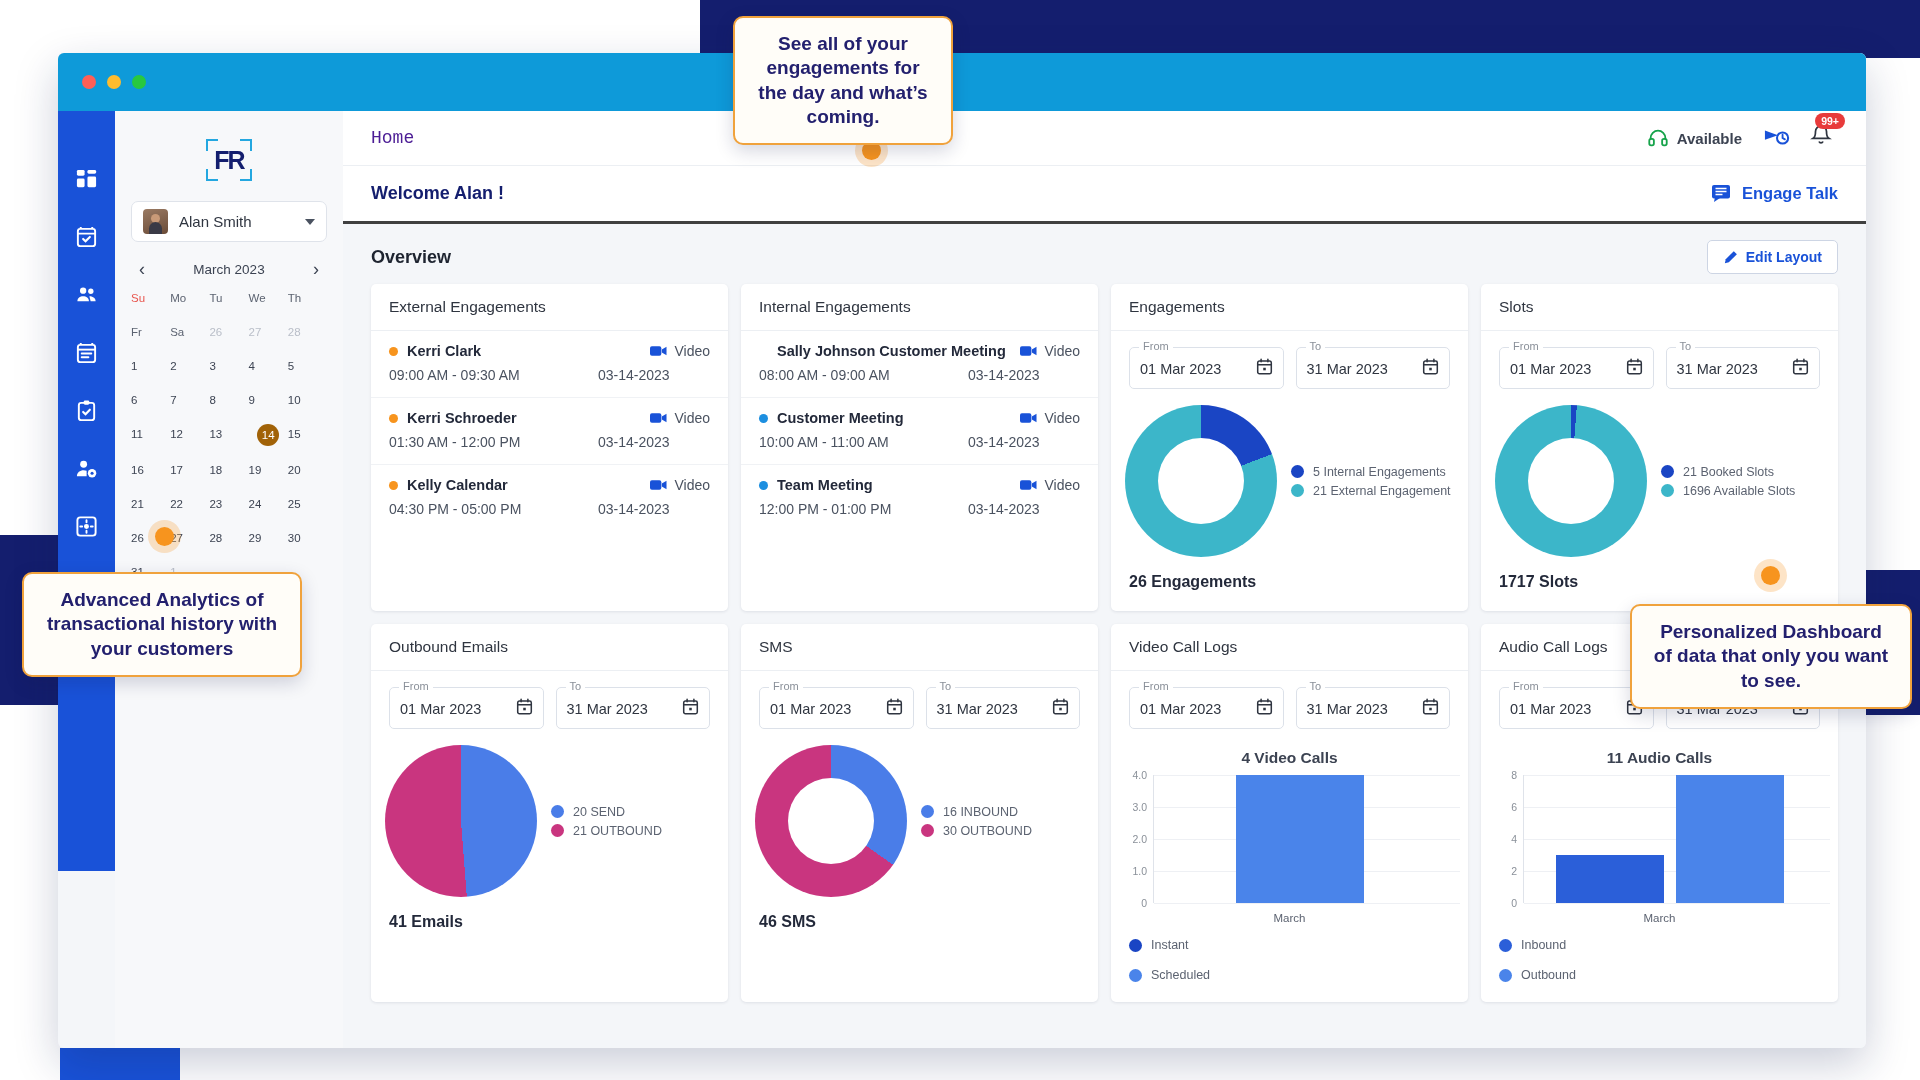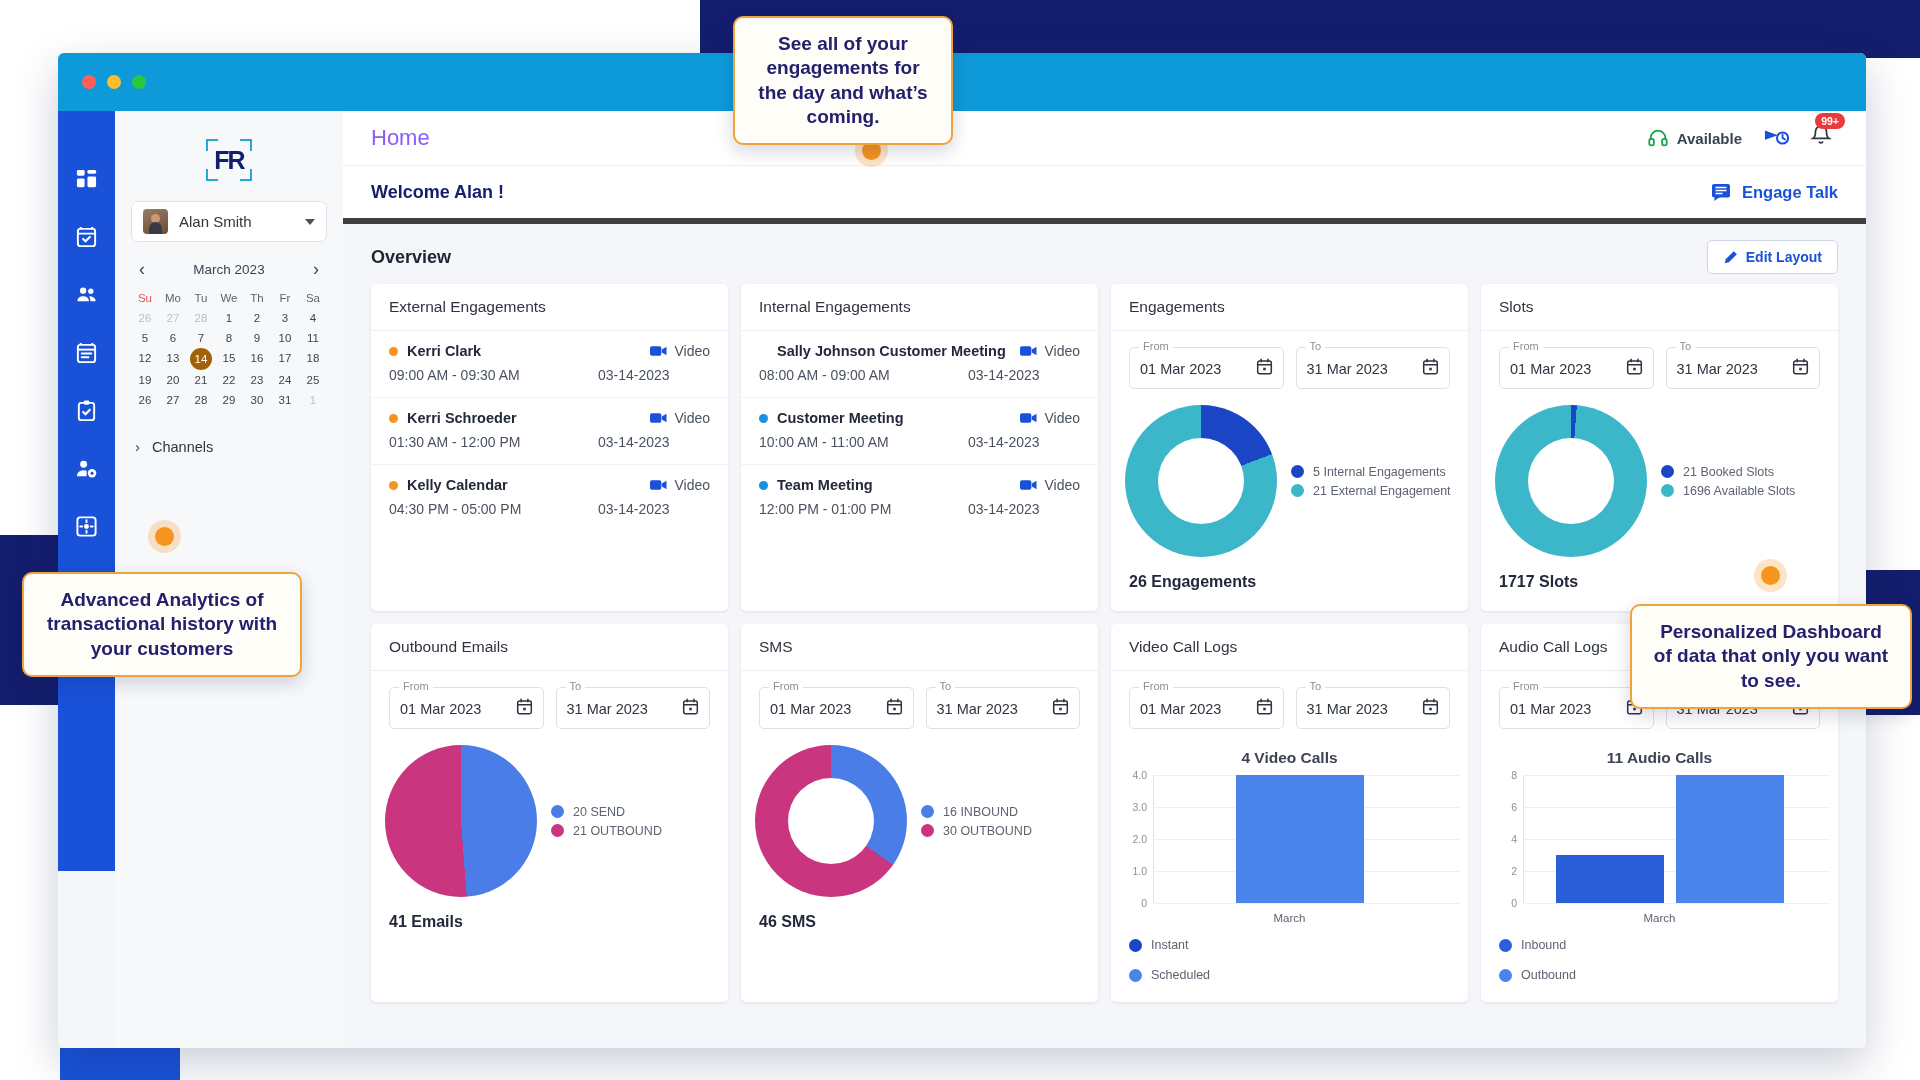--- a/index.html
+++ b/index.html
@@ -60,47 +60,47 @@
             position:relative; overflow:hidden; }
   .avatar:after { content:""; position:absolute; left:6px; top:13px; width:13px; height:13px; border-radius:50% 50% 0 0; background:#3a3a46; }
   .avatar:before { content:""; position:absolute; left:8px; top:5px; width:9px; height:9px; border-radius:50%; background:#c99a78; }
   .user-name { flex:1; font-size:15px; color:#2f3540; }
   .caret { width:0;height:0;border-left:5px solid transparent;border-right:5px solid transparent;border-top:6px solid #4a5260; }
 
   
   .cal-head { display:flex; align-items:center; justify-content:space-between; padding:0 4px 10px; }
   .cal-arrow { font-size:18px; color:#3c4352; cursor:pointer; line-height:1; padding:0 4px; }
   .cal-title { font-size:13.5px; color:#3c4352; }
-  .cal-grid { display:grid; grid-template-columns:repeat(7,1fr); row-gap:0; text-align:center; }
+  .cal-grid { display:grid; grid-template-columns:repeat(5,1fr); row-gap:14px; }
   .cal-grid .dow { font-size:11.5px; color:#5c6371; padding:4px 0; }
   .cal-grid .dow.sun { color:#e8554d; }
   .cal-grid .d { font-size:11.5px; color:#3c4352; padding:4px 0; cursor:pointer; }
   .cal-grid .d.mut { color:#b9bec8; }
   .cal-grid .d.sel { background:#a16207; color:#fff; border-radius:50%; width:22px; height:22px;
                      margin:0 auto; display:flex; align-items:center; justify-content:center; padding:0; }
 
   .channels { display:flex; align-items:center; gap:12px; margin-top:22px; padding:6px 4px; cursor:pointer; }
   .chev { font-size:15px; color:#3c4352; }
   .channels span.lbl { font-size:14.5px; color:#2f3540; }
 
   
   .main { flex:1; display:flex; flex-direction:column; background:#f4f6f9; }
   .topbar { height:55px; background:#fff; display:flex; align-items:center; padding:0 28px;
             border-bottom:1px solid #eceff3; }
-  .topbar .home { font-size:22px; color:#8b5cf6; }
+  .topbar .home { font-size:18px; color:#4c1d95;font-family:Liberation Mono, monospace; }
   .topbar .spacer { flex:1; }
   .avail { display:flex; align-items:center; gap:8px; margin-right:22px;font-weight:bold; }
   .avail .t { font-size:15px; color:#3c4352; }
   .hdr-ico { margin-right:20px; display:flex; align-items:center; cursor:pointer; }
   .bell-wrap { position:relative; margin-right:6px; cursor:pointer; }
   .badge { position:absolute; top:-11px; right:-13px; background:#e83b3b; color:#fff; font-size:10.5px;
            font-weight:700; border-radius:9px; padding:2px 6px; }
 
   .welcome { height:58px; background:#fff; display:flex; align-items:center; padding:0 28px;
-             border-bottom:6px solid #404040; }
+             border-bottom:3px solid #404040; }
   .welcome .w { font-size:18px; font-weight:700; color:#141e6e; }
   .engage { margin-left:auto; display:flex; align-items:center; gap:9px; cursor:pointer; }
   .engage .t { font-size:16.5px; font-weight:700; color:#1952d8; }
 
   .ovl { display:flex; align-items:center; padding:16px 28px 10px; }
   .ovl .t { font-size:18px; font-weight:700; color:#1e2430; }
   .editbtn { margin-left:auto; display:flex; align-items:center; gap:8px; background:#fff;
              border:1px solid #cdd5e4; border-radius:5px; padding:8px 15px; cursor:pointer; }
   .editbtn .t { font-size:14px; font-weight:700; color:#1952d8; }
 

